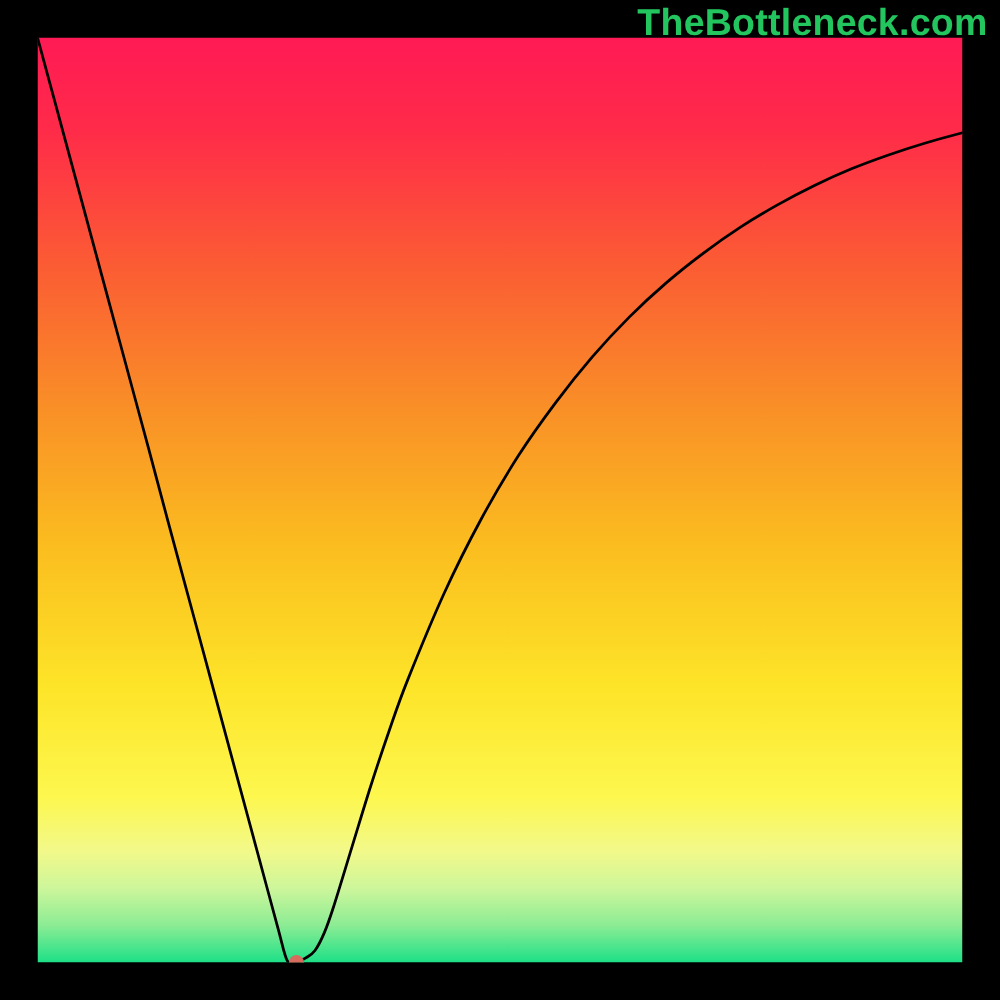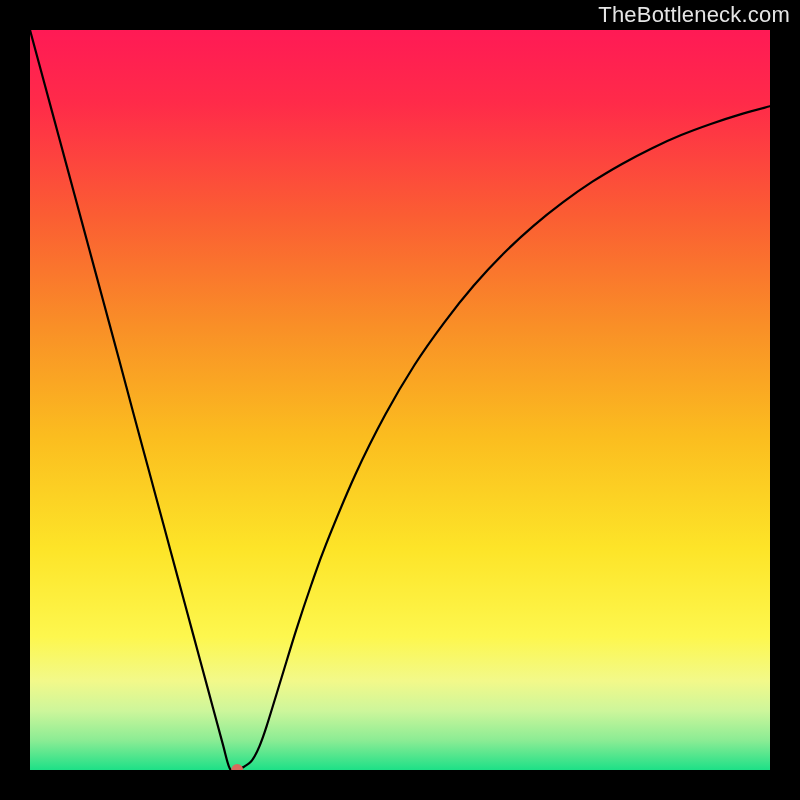--- a/index.html
+++ b/index.html
@@ -14,23 +14,23 @@
   .frame {
     position: relative;
     width: 800px;
     height: 800px;
     background: #000;
   }
   .attribution {
     position: absolute;
     top: 2px;
     right: 10px;
-    font-size: 22px;
-    font-weight: 400;
-    color: #e5e5e5;
+    font-size: 30px;
+    font-weight: 700;
+    color: #22c55e;
     letter-spacing: 0.2px;
   }
   .plot {
     position: absolute;
     left: 30px;
     top: 30px;
     width: 740px;
     height: 740px;
   }
   

